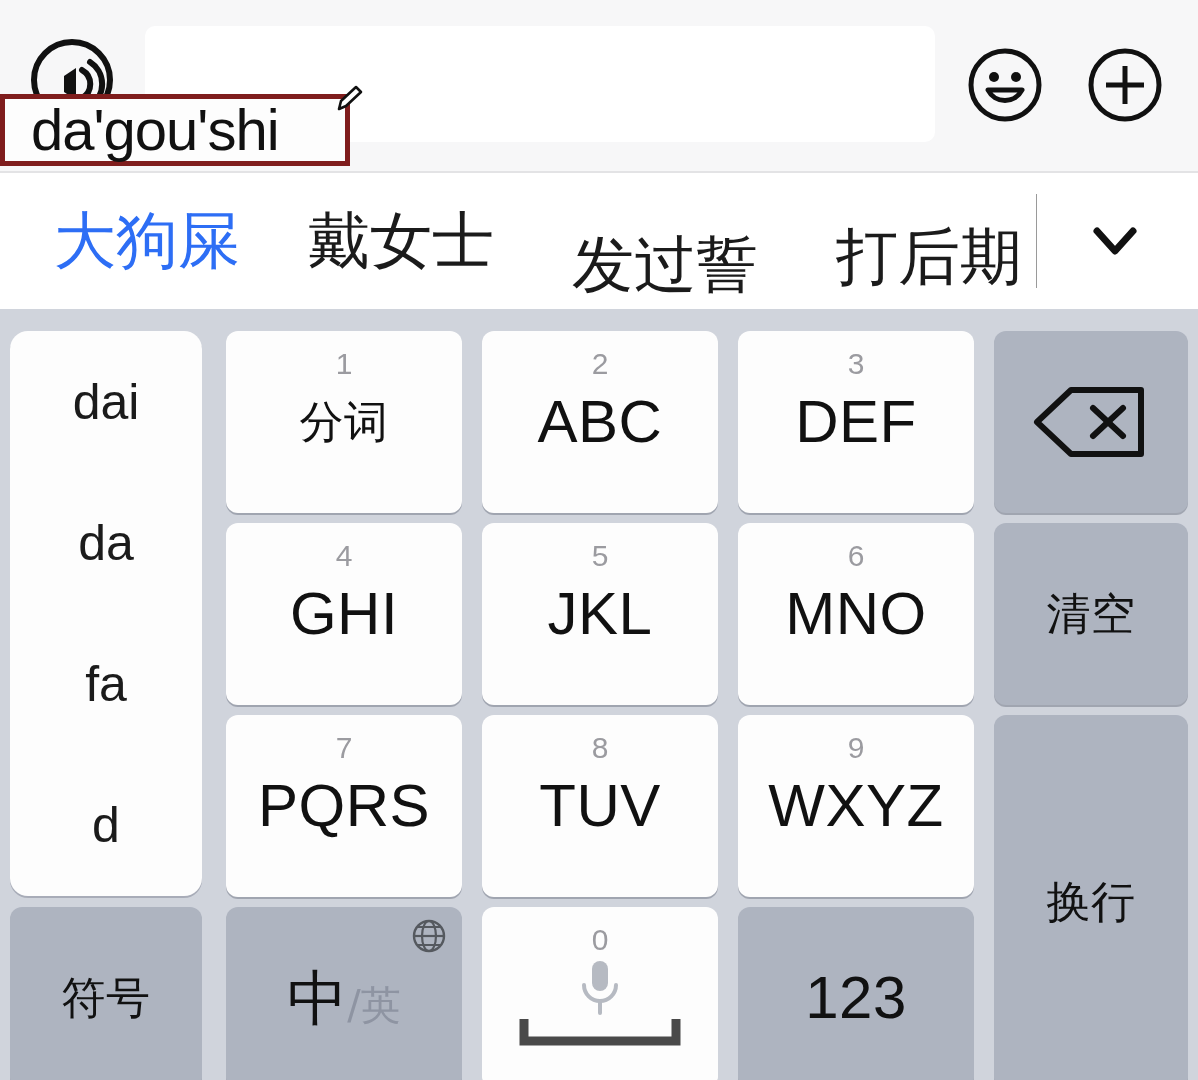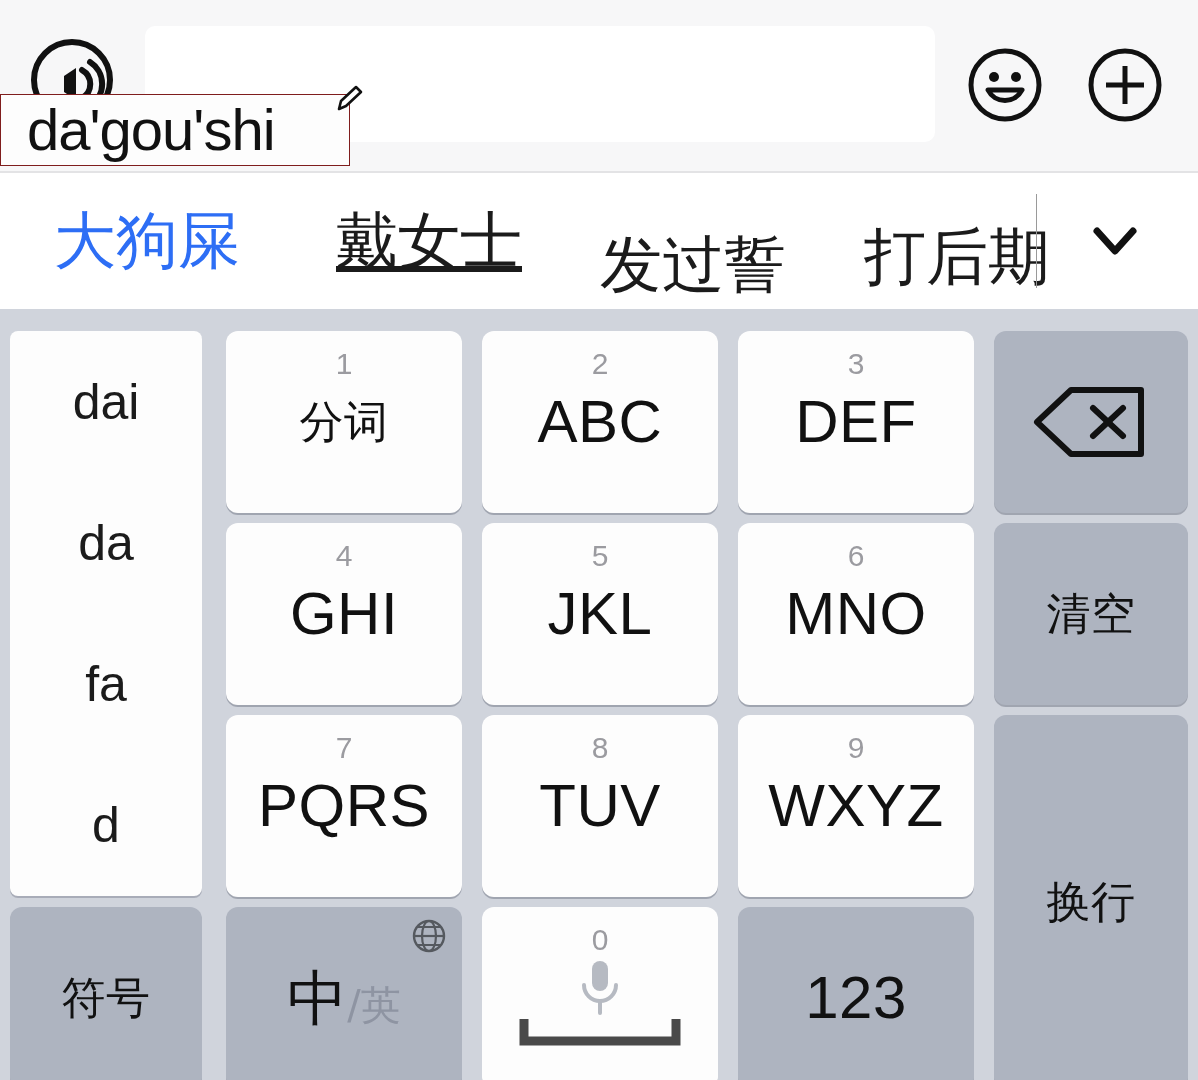--- a/index.html
+++ b/index.html
@@ -50,21 +50,21 @@
     border-radius: 10px;
   }
 
   #composing-popup {
     position: absolute;
     left: 0px;
     top: 94px;
     width: 350px;
     height: 72px;
     background: #fdfdfd;
-    border: 1px solid #7f1d1d;
+    border: 5px solid #7f1d1d;
     box-sizing: border-box;
     display: flex;
     align-items: center;
   }
   #composing-text {
     font-size: 58px;
     color: #111111;
     letter-spacing: -1px;
     padding-left: 26px;
     line-height: 1;
@@ -106,21 +106,21 @@
   .candidate {
     font-size: 62px;
     line-height: 1;
     color: #1b1b1b;
     white-space: nowrap;
     font-family: "DejaVu Sans", "Liberation Sans", sans-serif;
     font-weight: 500;
   }
   .candidate.selected { color: #2d6ef5; }
   #cand-0 { margin-left: 54px; }
-  #cand-1 { margin-left: 96px; text-decoration: underline; }
+  #cand-1 { margin-left: 68px; }
   #cand-2 { margin-left: 78px; margin-top: 48px; }
   #cand-3 { margin-left: 78px; margin-top: 31px; }
 
   #candidate-clip-divider {
     position: absolute;
     left: 1036px;
     top: 194px;
     width: 1px;
     height: 94px;
     background: #9a9a9a;
@@ -177,21 +177,21 @@
   }
 
   
   #pinyin-column {
     position: absolute;
     left: 10px;
     top: 22px;
     width: 192px;
     height: 565px;
     background: #fdfdfd;
-    border-radius: 8px;
+    border-radius: 18px;
     box-shadow: 0 2px 0 rgba(120,125,140,0.45);
     display: flex;
     flex-direction: column;
   }
   .pinyin-item {
     flex: 1 1 0;
     display: flex;
     align-items: center;
     justify-content: center;
     font-size: 50px;

